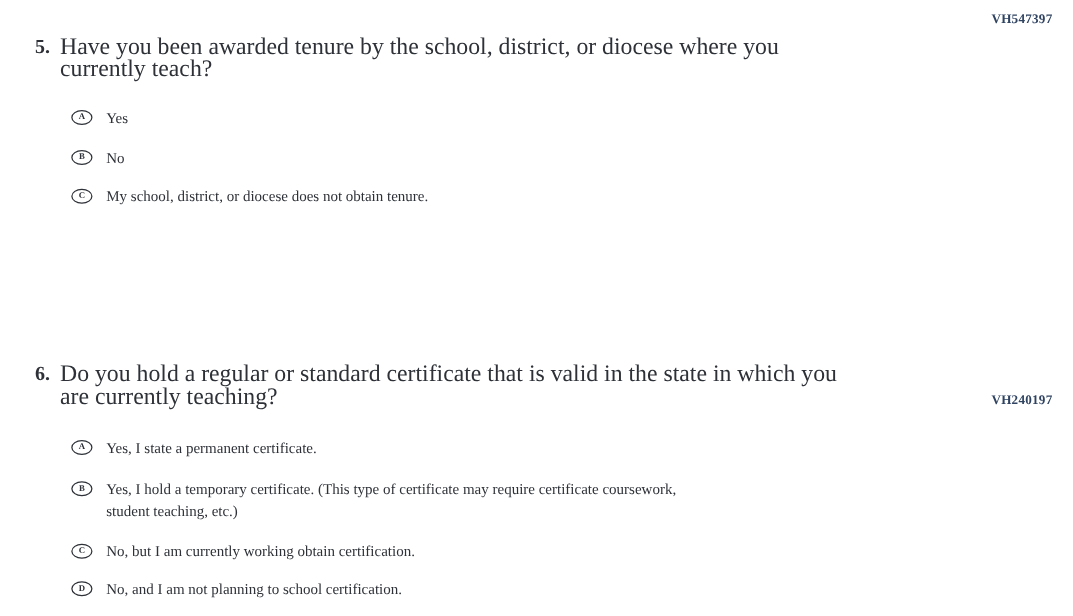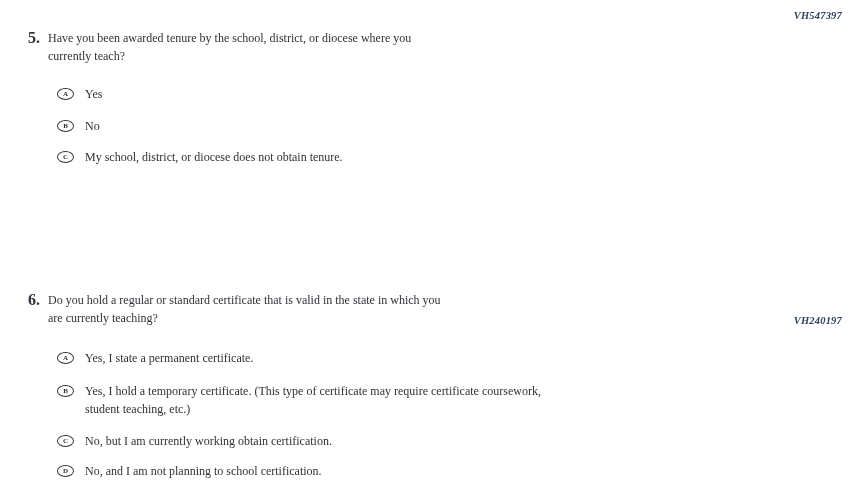--- a/index.html
+++ b/index.html
@@ -14,41 +14,40 @@
     overflow: hidden;
   }
   .accession-code {
     position: absolute;
     right: 16px;
     font-size: 10.5px;
     font-weight: 600;
     letter-spacing: 0.2px;
     color: #2f4361;
     line-height: 12px;
-    font-style: italic;
   }
   .code-q5 { top: 10px; }
   .code-q6 { top: 271px; margin-top: 44px; }
   .question-row {
     position: absolute;
     left: 28px;
     display: flex;
     align-items: flex-start;
   }
   .q5-row { top: 29px; }
   .q6-row { top: 291px; }
   .qnum {
     font-weight: bold;
     font-size: 16px;
     line-height: 18px;
     width: 20px;
     flex: 0 0 20px;
   }
   .qtext {
-    font-size: 12px;
+    font-size: 19px;
     line-height: 18px;
     white-space: pre-line;
   }
   .option-row {
     position: absolute;
     left: 57px;
     display: flex;
     align-items: flex-start;
     cursor: default;
   }

